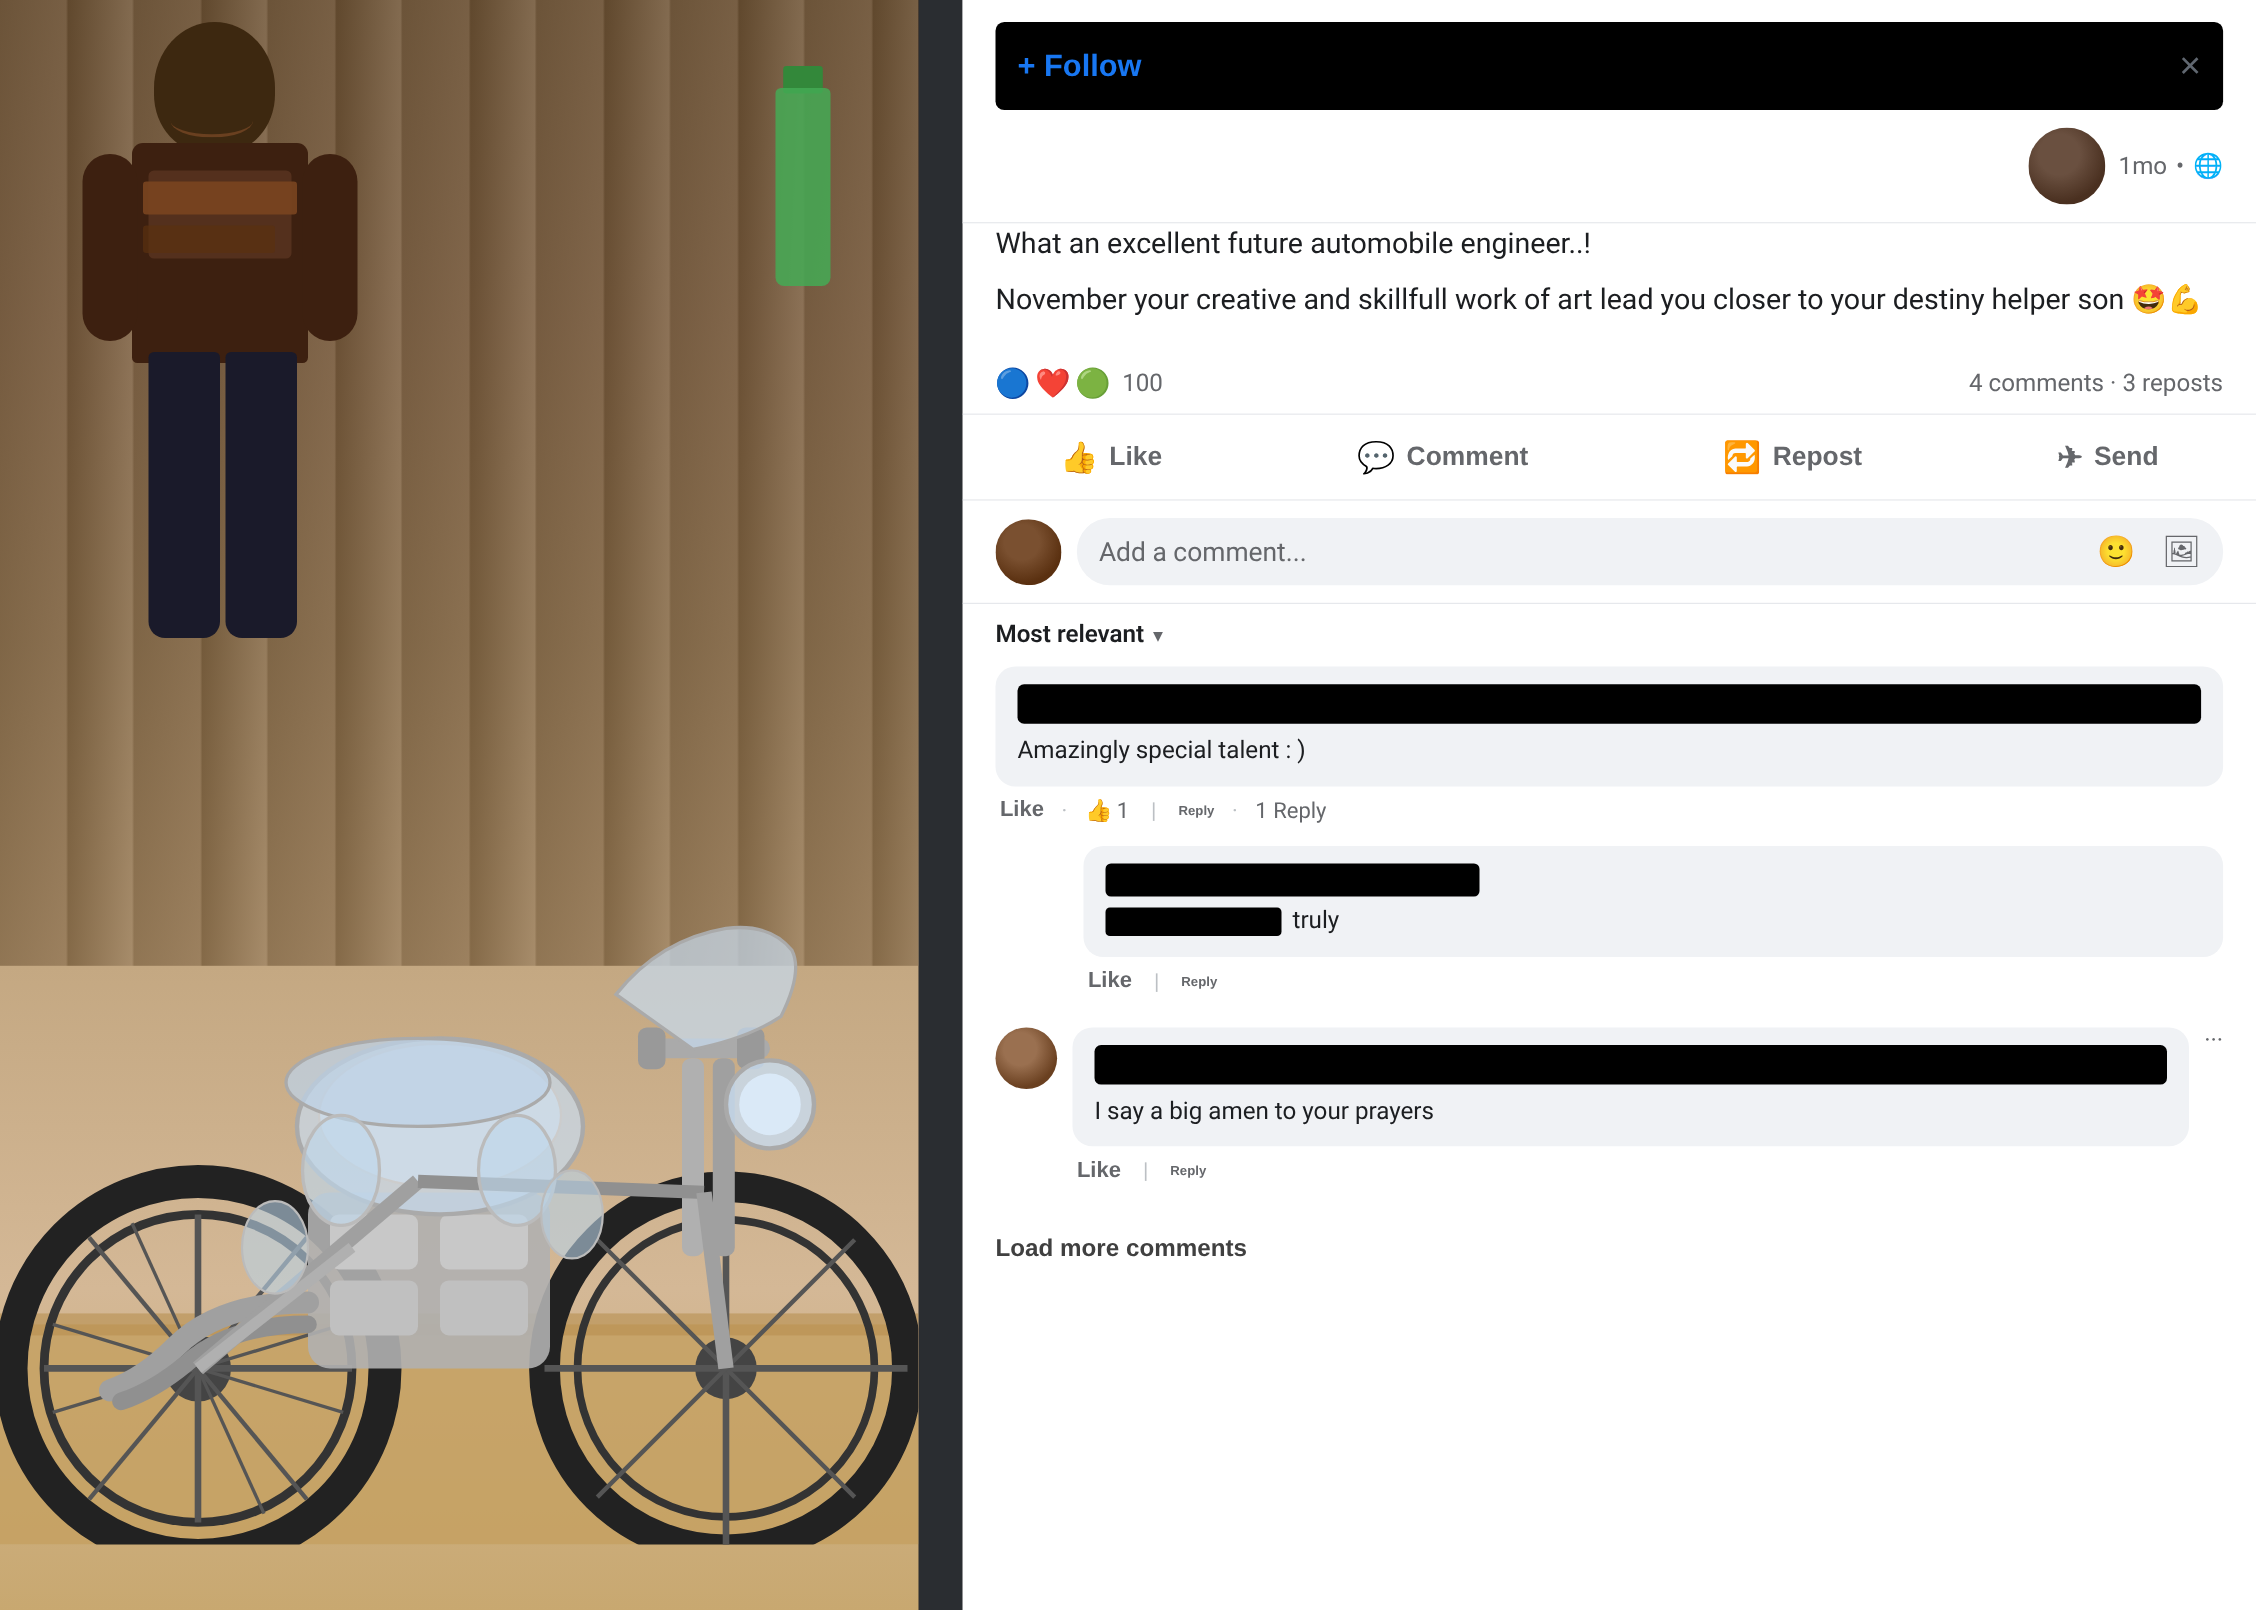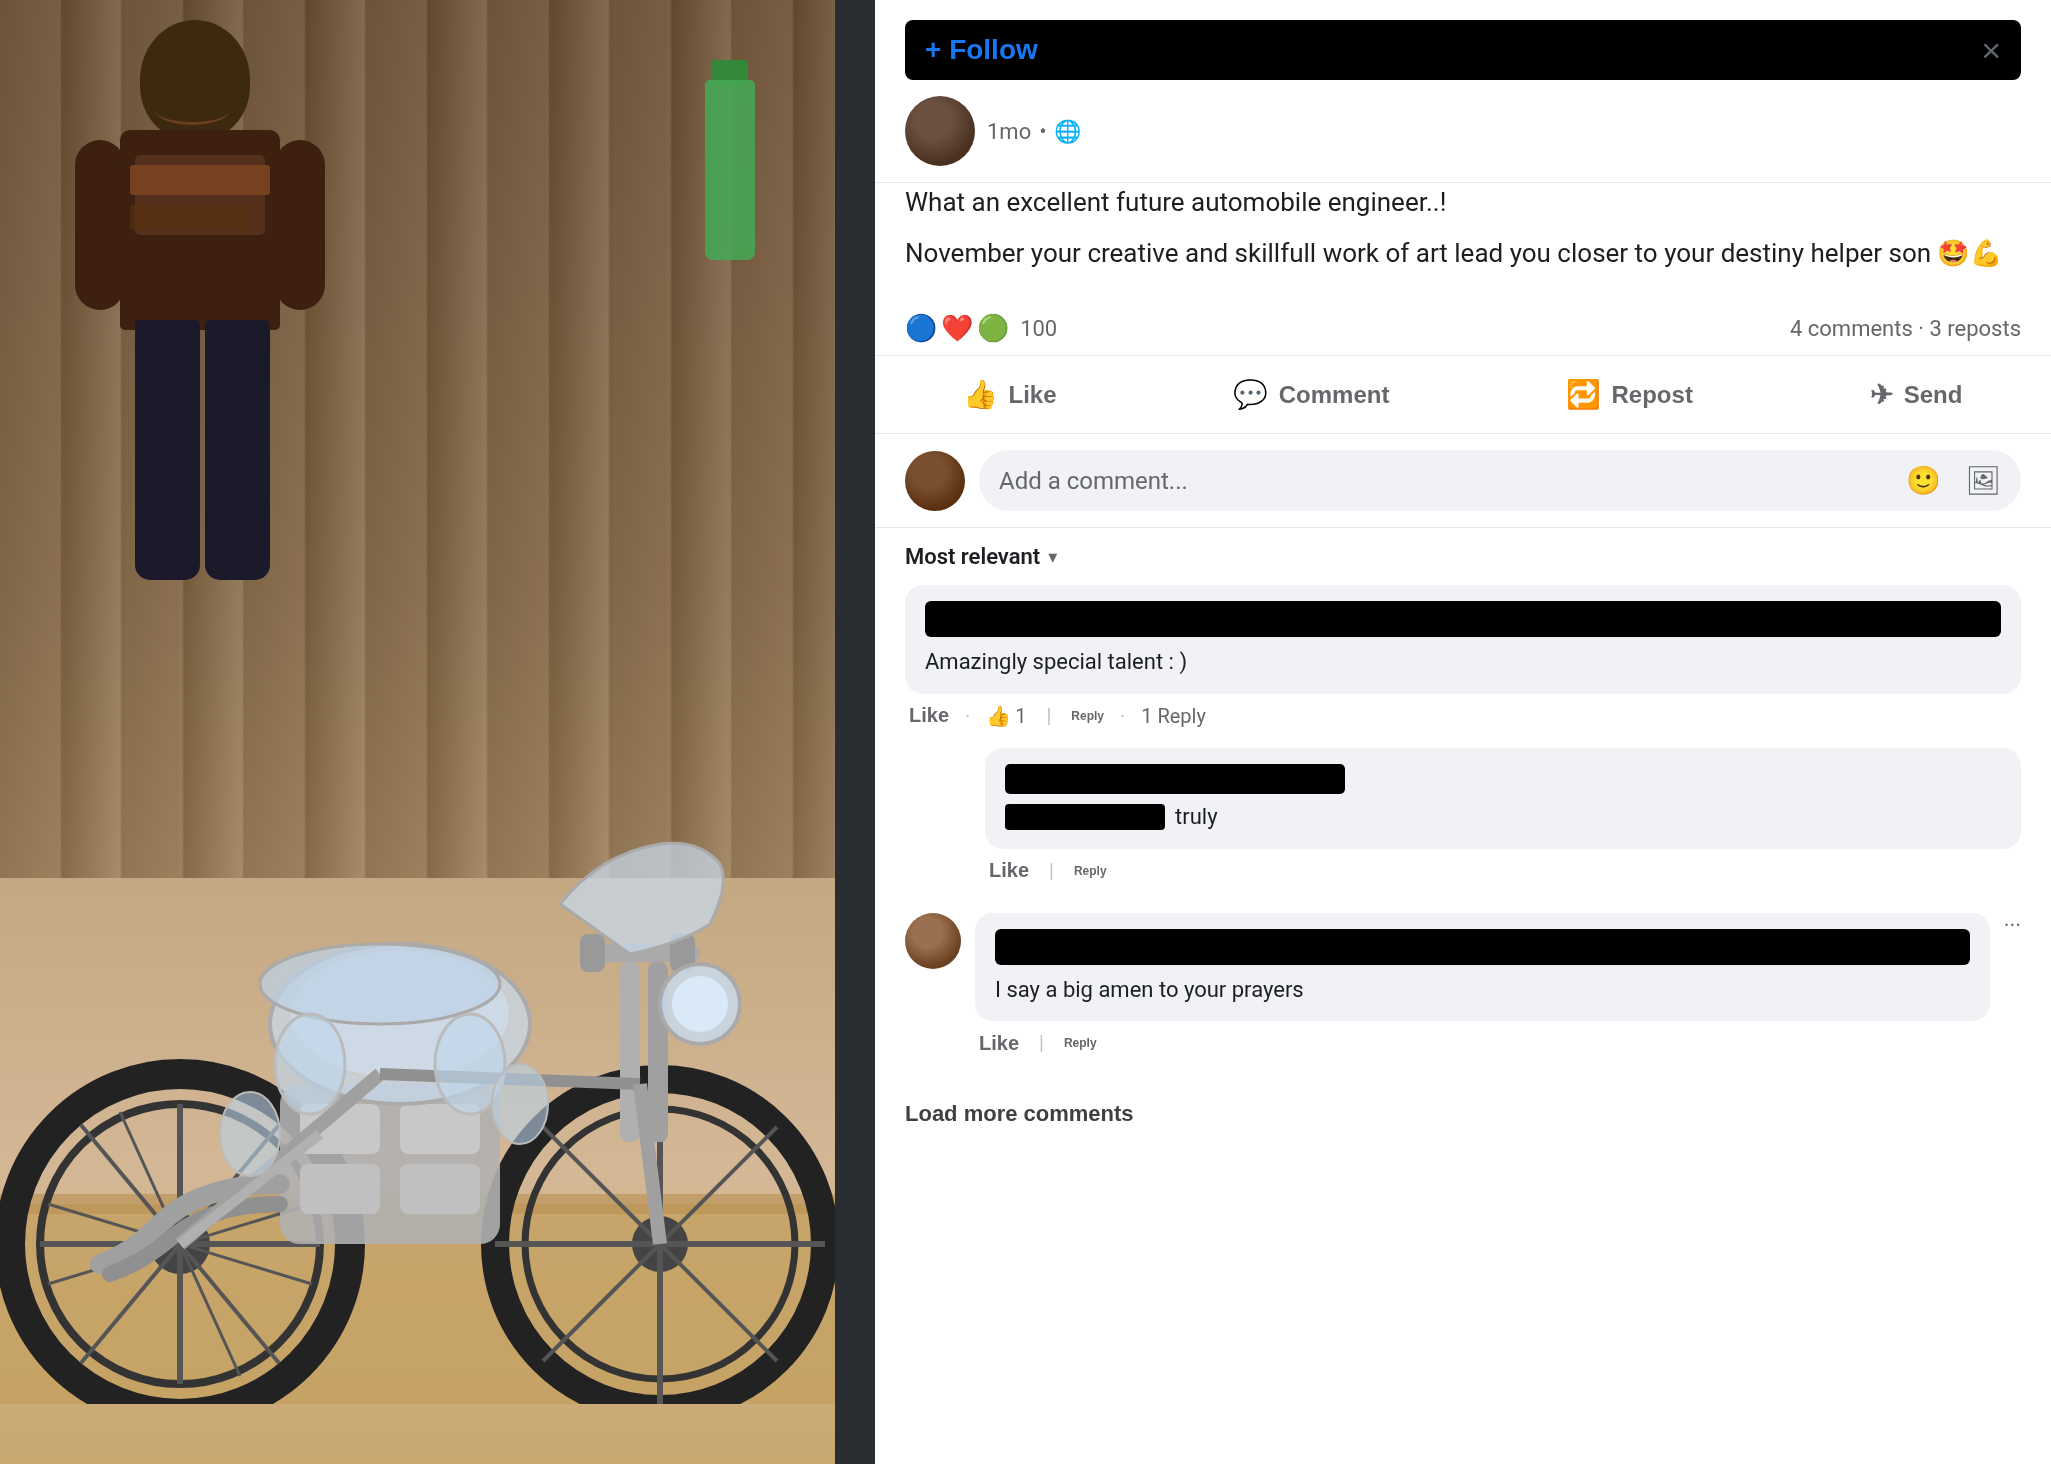--- a/index.html
+++ b/index.html
@@ -149,21 +149,21 @@
 
     
     .post-header {
       padding: 20px 30px 0 30px;
       border-bottom: 1px solid #e4e6ea;
       background: #fff;
     }
 
     .profile-banner {
       width: 100%;
-      height: 60px;
+      height: 80px;
       background: #000;
       border-radius: 8px;
       margin-bottom: 16px;
       position: relative;
       display: flex;
       align-items: center;
       justify-content: space-between;
       padding: 0 20px;
     }
 
@@ -185,20 +185,21 @@
       color: #606770;
       cursor: pointer;
       font-weight: 300;
     }
 
     .post-meta {
       display: flex;
       align-items: center;
       gap: 12px;
       margin-bottom: 16px;
+      justify-content: flex-end;
     }
     .avatar {
       width: 70px;
       height: 70px;
       border-radius: 50%;
       background: #8a7060;
       overflow: hidden;
       flex-shrink: 0;
     }
     .avatar-img {

